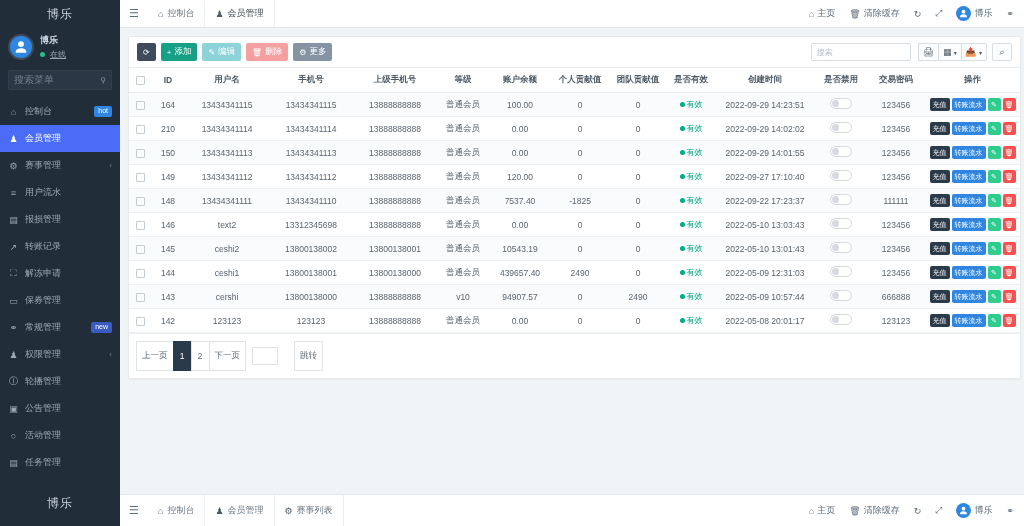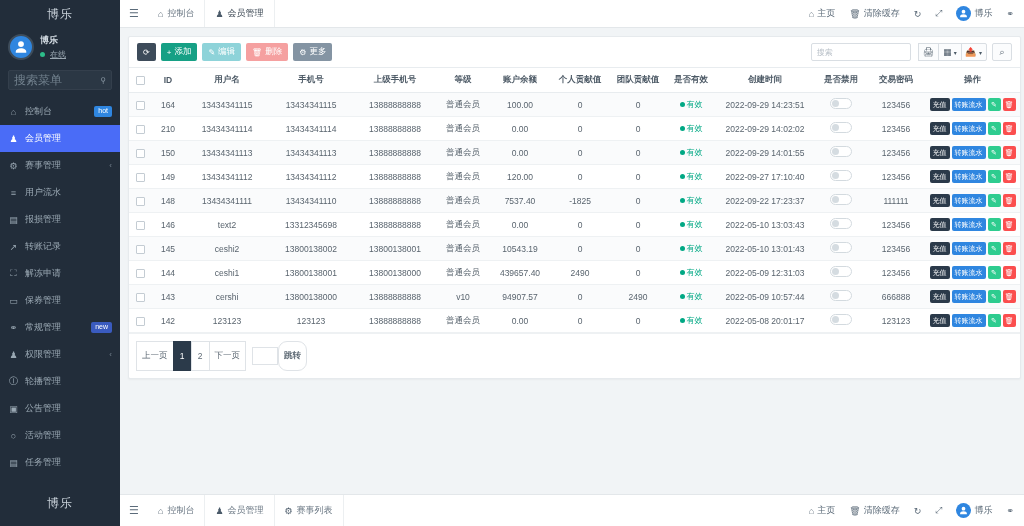--- a/index.html
+++ b/index.html
@@ -41,22 +41,22 @@
   .sb-status { color: #9aa7b1; font-size: 8px; display: flex; align-items: center; gap: 5px; text-decoration: underline; }
   .dot-green { width: 5px; height: 5px; border-radius: 50%; background: #2dbd8a; display: inline-block; }
 
   .sb-search {
     margin: 2px 8px 8px 8px; height: 20px;
     background: #2b3744; border: 1px solid #343f4c; border-radius: 2px;
     display: flex; align-items: center; padding: 0 5px; gap: 4px;
   }
   .sb-search input {
     background: transparent; border: none; outline: none;
-    color: #8795a1; font-size: 12px; width: 100%;
-    font-family: Liberation Serif, serif;
+    color: #8795a1; font-size: 10px; width: 100%;
+    font-family: Liberation Mono, monospace;
   }
   .sb-search input::placeholder { color: #71808d; }
   .sb-search .mini-ic { font-size: 8px; color: #8795a1; }
 
   .sb-menu { flex: 1 1 auto; overflow: hidden; }
   .sb-item {
     height: 27px; display: flex; align-items: center; gap: 6px;
     padding: 0 8px; color: #9aa8b3; font-size: 9px; position: relative;
     cursor: pointer;
   }
@@ -195,21 +195,21 @@
   .pg {
     min-width: 19px; height: 30px; border: 1px solid #dfe3e7; background: #fff;
     display: inline-flex; align-items: center; justify-content: center;
     font-size: 8.5px; color: #5e6a75; cursor: pointer; margin-left: -1px; padding: 0 5px;
   }
   .pg.active { background: #2b3a4a; color: #fff; border-color: #2b3a4a; }
   .pg-input {
     width: 26px; height: 18px; border: 1px solid #dfe3e7; margin-left: 6px;
     outline: none; font-size: 8.5px; font-family: "Liberation Sans", sans-serif;
   }
-  .pg-go { margin-left: 0; border-radius: 9px; font-weight: bold; }
+  .pg-go { margin-left: 16px; border-radius: 1px; }
 
   .bottombar {
     height: 32px; background: #fff; border-top: 1px solid #e3e7ea;
     display: flex; align-items: stretch; justify-content: space-between;
   }
 </style>
 </head>
 <body>
 
 <div class="app">

